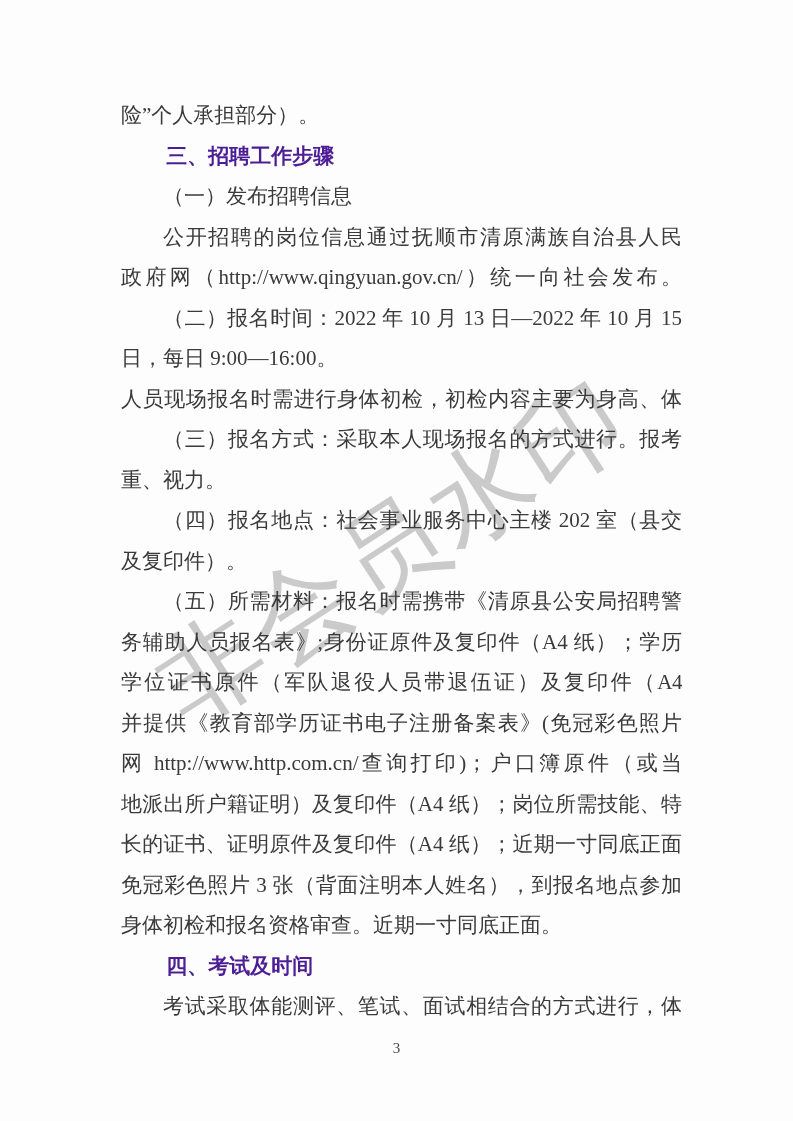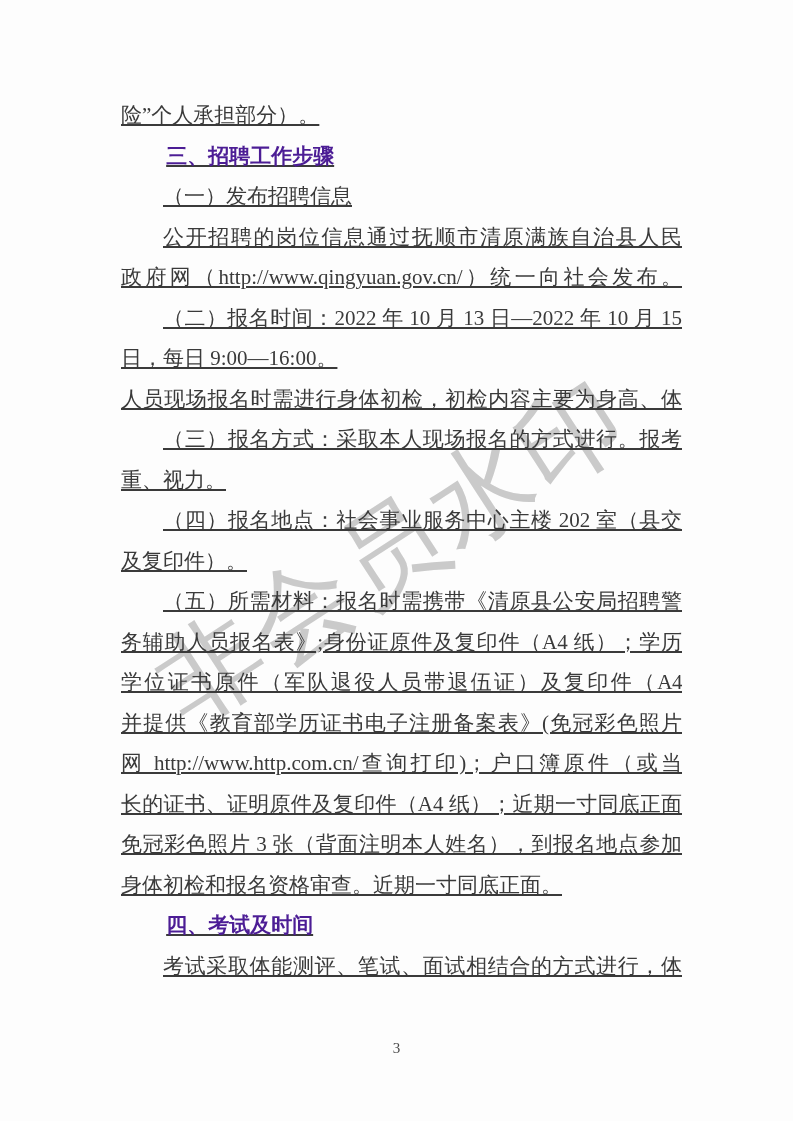--- a/index.html
+++ b/index.html
@@ -33,21 +33,20 @@
   
   .content {
     position: absolute;
     left: 121px;
     top: 95px;
     width: 561px;
     font-size: 21px;
     line-height: 40.5px;
     color: #3a3a3a;
     z-index: 2;
-    text-decoration: underline;
   }
 
   .line {
     height: 40.5px;
     overflow: hidden;
     white-space: normal;
   }
 
   
   .j {
@@ -97,20 +96,21 @@
     <div class="line j">人员现场报名时需进行身体初检，初检内容主要为身高、体</div>
     <div class="line ind j">（三）报名方式：采取本人现场报名的方式进行。报考</div>
     <div class="line">重、视力。</div>
     <div class="line ind j">（四）报名地点：社会事业服务中心主楼 202 室（县交</div>
     <div class="line">及复印件）。</div>
     <div class="line ind j">（五）所需材料：报名时需携带《清原县公安局招聘警</div>
     <div class="line j">务辅助人员报名表》;身份证原件及复印件（A4 纸）；学历</div>
     <div class="line j tight">学位证书原件（军队退役人员带退伍证）及复印件（A4 纸），</div>
     <div class="line j">并提供《教育部学历证书电子注册备案表》(免冠彩色照片</div>
     <div class="line j">网 http://www.http.com.cn/查询打印)；户口簿原件（或当</div>
+    <div class="line j">地派出所户籍证明）及复印件（A4 纸）；岗位所需技能、特</div>
     <div class="line j">长的证书、证明原件及复印件（A4 纸）；近期一寸同底正面</div>
     <div class="line j">免冠彩色照片 3 张（背面注明本人姓名），到报名地点参加</div>
     <div class="line">身体初检和报名资格审查。近期一寸同底正面。</div>
     <div class="line hd">四、考试及时间</div>
     <div class="line ind j">考试采取体能测评、笔试、面试相结合的方式进行，体</div>
   </div>
 
   <div class="page-number">3</div>
 
 </div>

